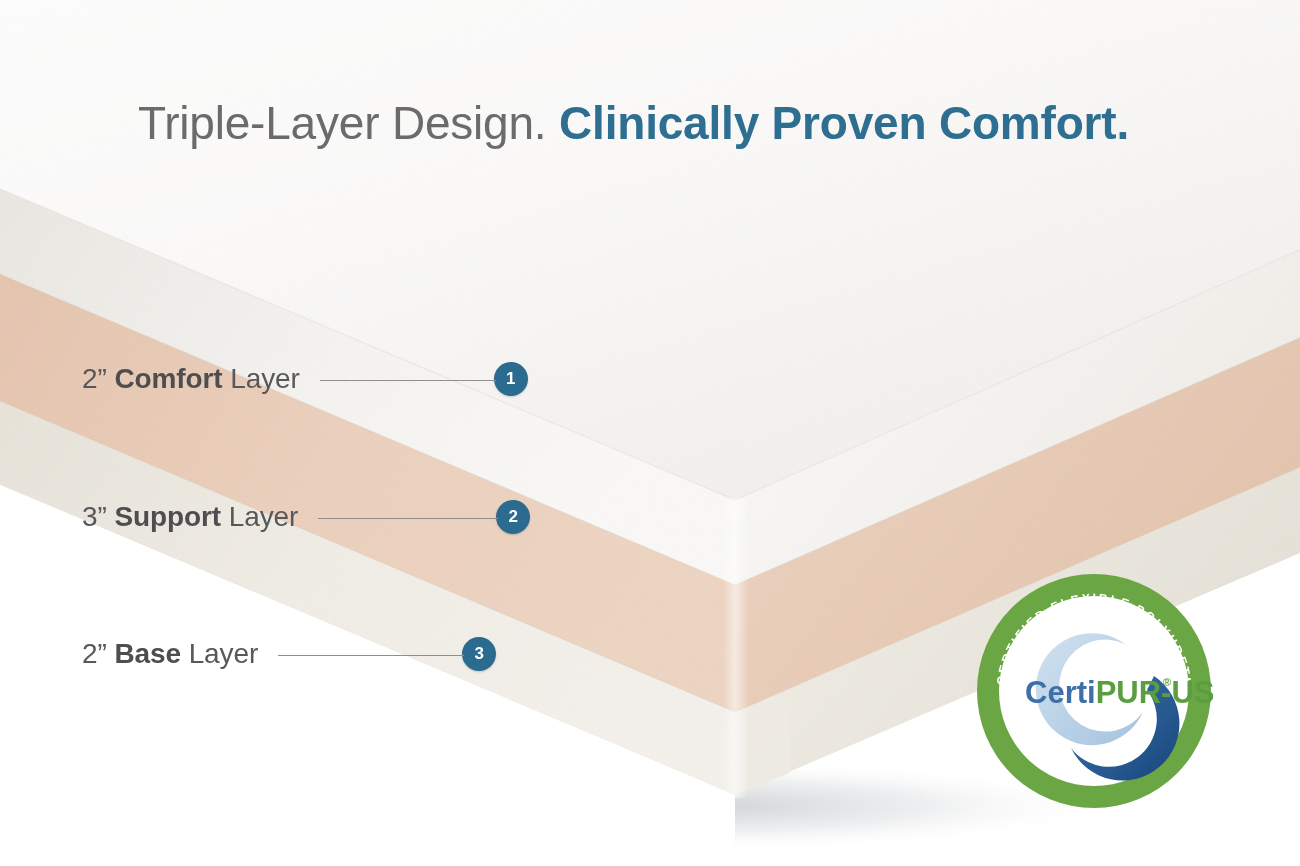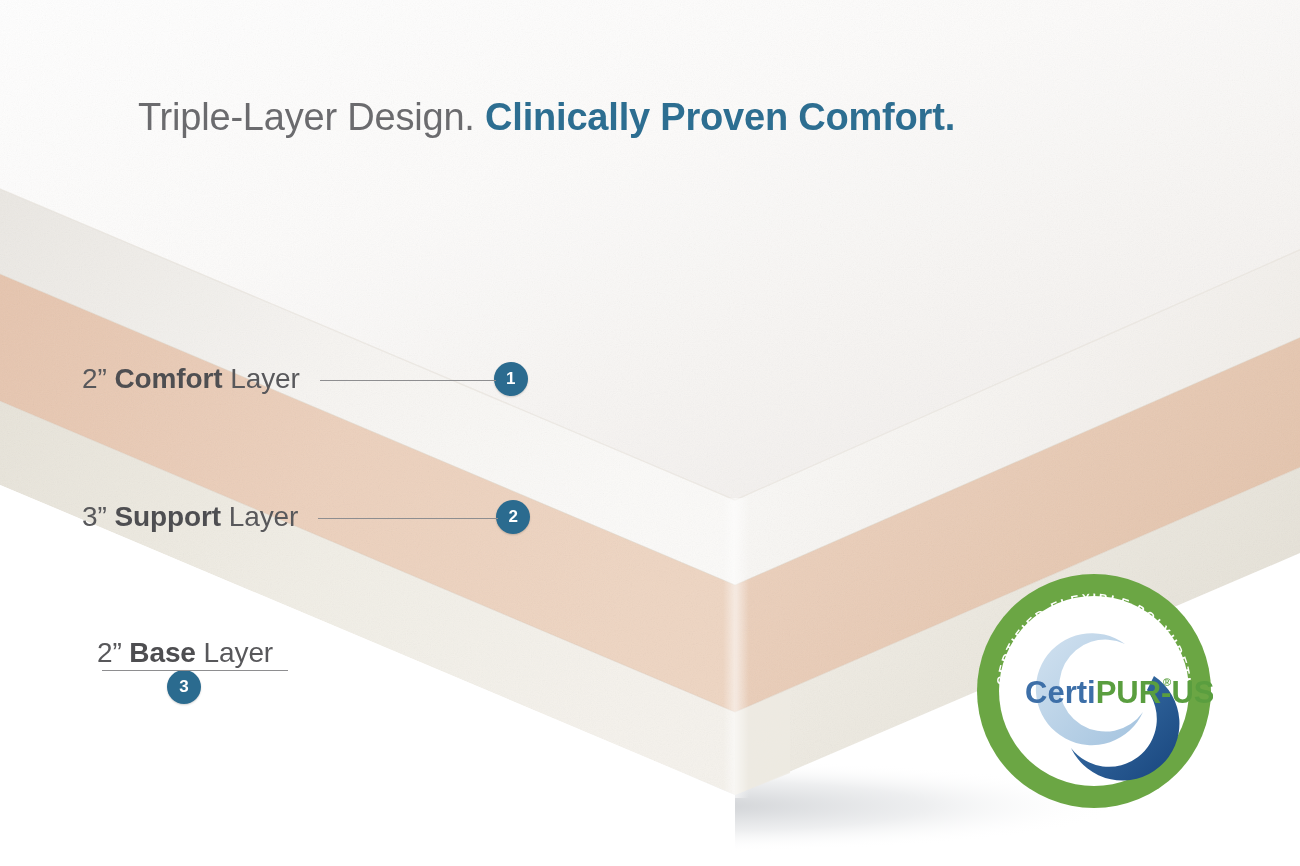--- a/index.html
+++ b/index.html
@@ -10,21 +10,21 @@
   }
   #stage{position:absolute;inset:0;width:1300px;height:866px;overflow:hidden;background:#fff;}
 
   
   .mattress{position:absolute;inset:0;}
   .mattress svg{position:absolute;top:0;left:0;}
 
   
   .headline{
     position:absolute;left:138px;top:96px;
-    font-size:38px;letter-spacing:-0.2px;white-space:nowrap;
+    font-size:46px;letter-spacing:-0.2px;white-space:nowrap;
     z-index:40;
   }
   .headline .h-gray{color:#6b6b6e;font-weight:400;}
   .headline .h-blue{color:#2d6e91;font-weight:700;}
 
   
   .callout{position:absolute;display:flex;align-items:center;z-index:45;white-space:nowrap;}
   .callout .ctext{
     font-size:28px;color:#58585b;letter-spacing:-0.1px;
   }
@@ -38,21 +38,21 @@
     width:34px;height:34px;border-radius:50%;
     background:#2b6b8f;color:#fff;
     display:flex;align-items:center;justify-content:center;
     font-size:17px;font-weight:700;flex:0 0 auto;
     margin-left:-2px;
     box-shadow:0 1px 2px rgba(0,0,0,.18);
   }
 
   .c1{left:82px;top:362px;}
   .c2{left:82px;top:500px;}
-  .c3{left:82px;top:637px;flex-direction:column;}
+  .c3{left:82px;top:637px;}
   .c1 .leader{width:176px;}
   .c2 .leader{width:180px;}
   .c3 .leader{width:186px;}
 
   
   .certipur{position:absolute;left:975px;top:572px;width:238px;height:238px;z-index:50;}
   .certipur svg{display:block;}
 </style>
 </head>
 <body>

